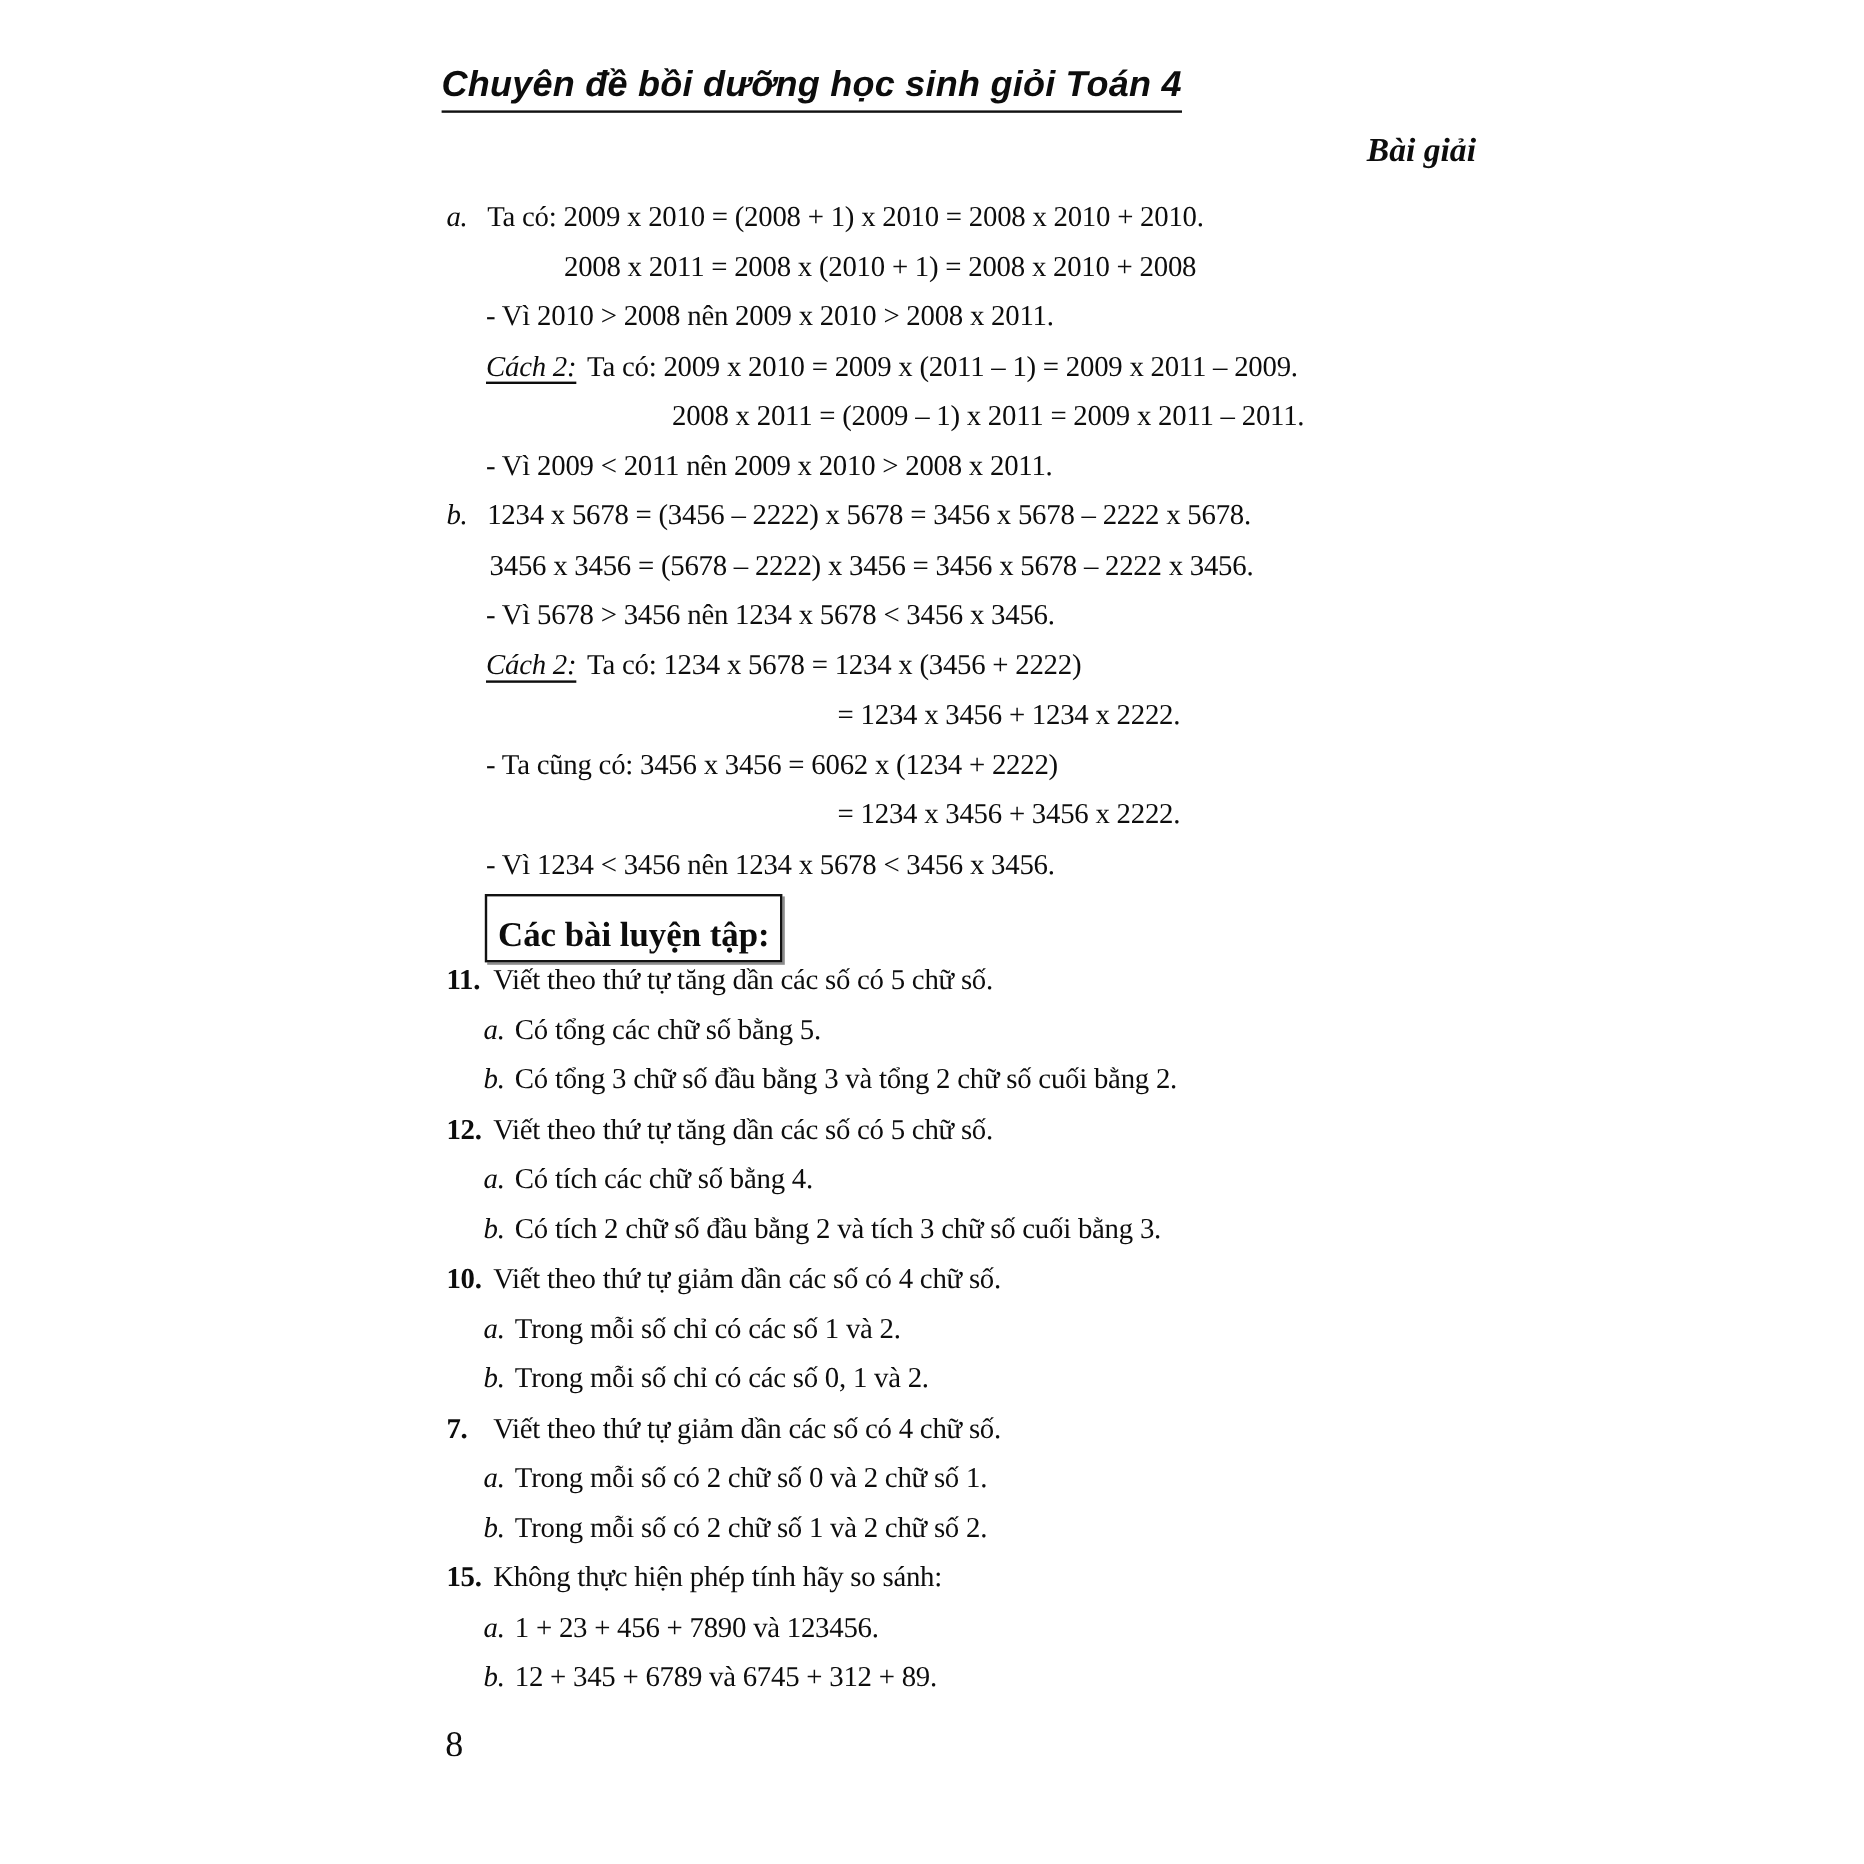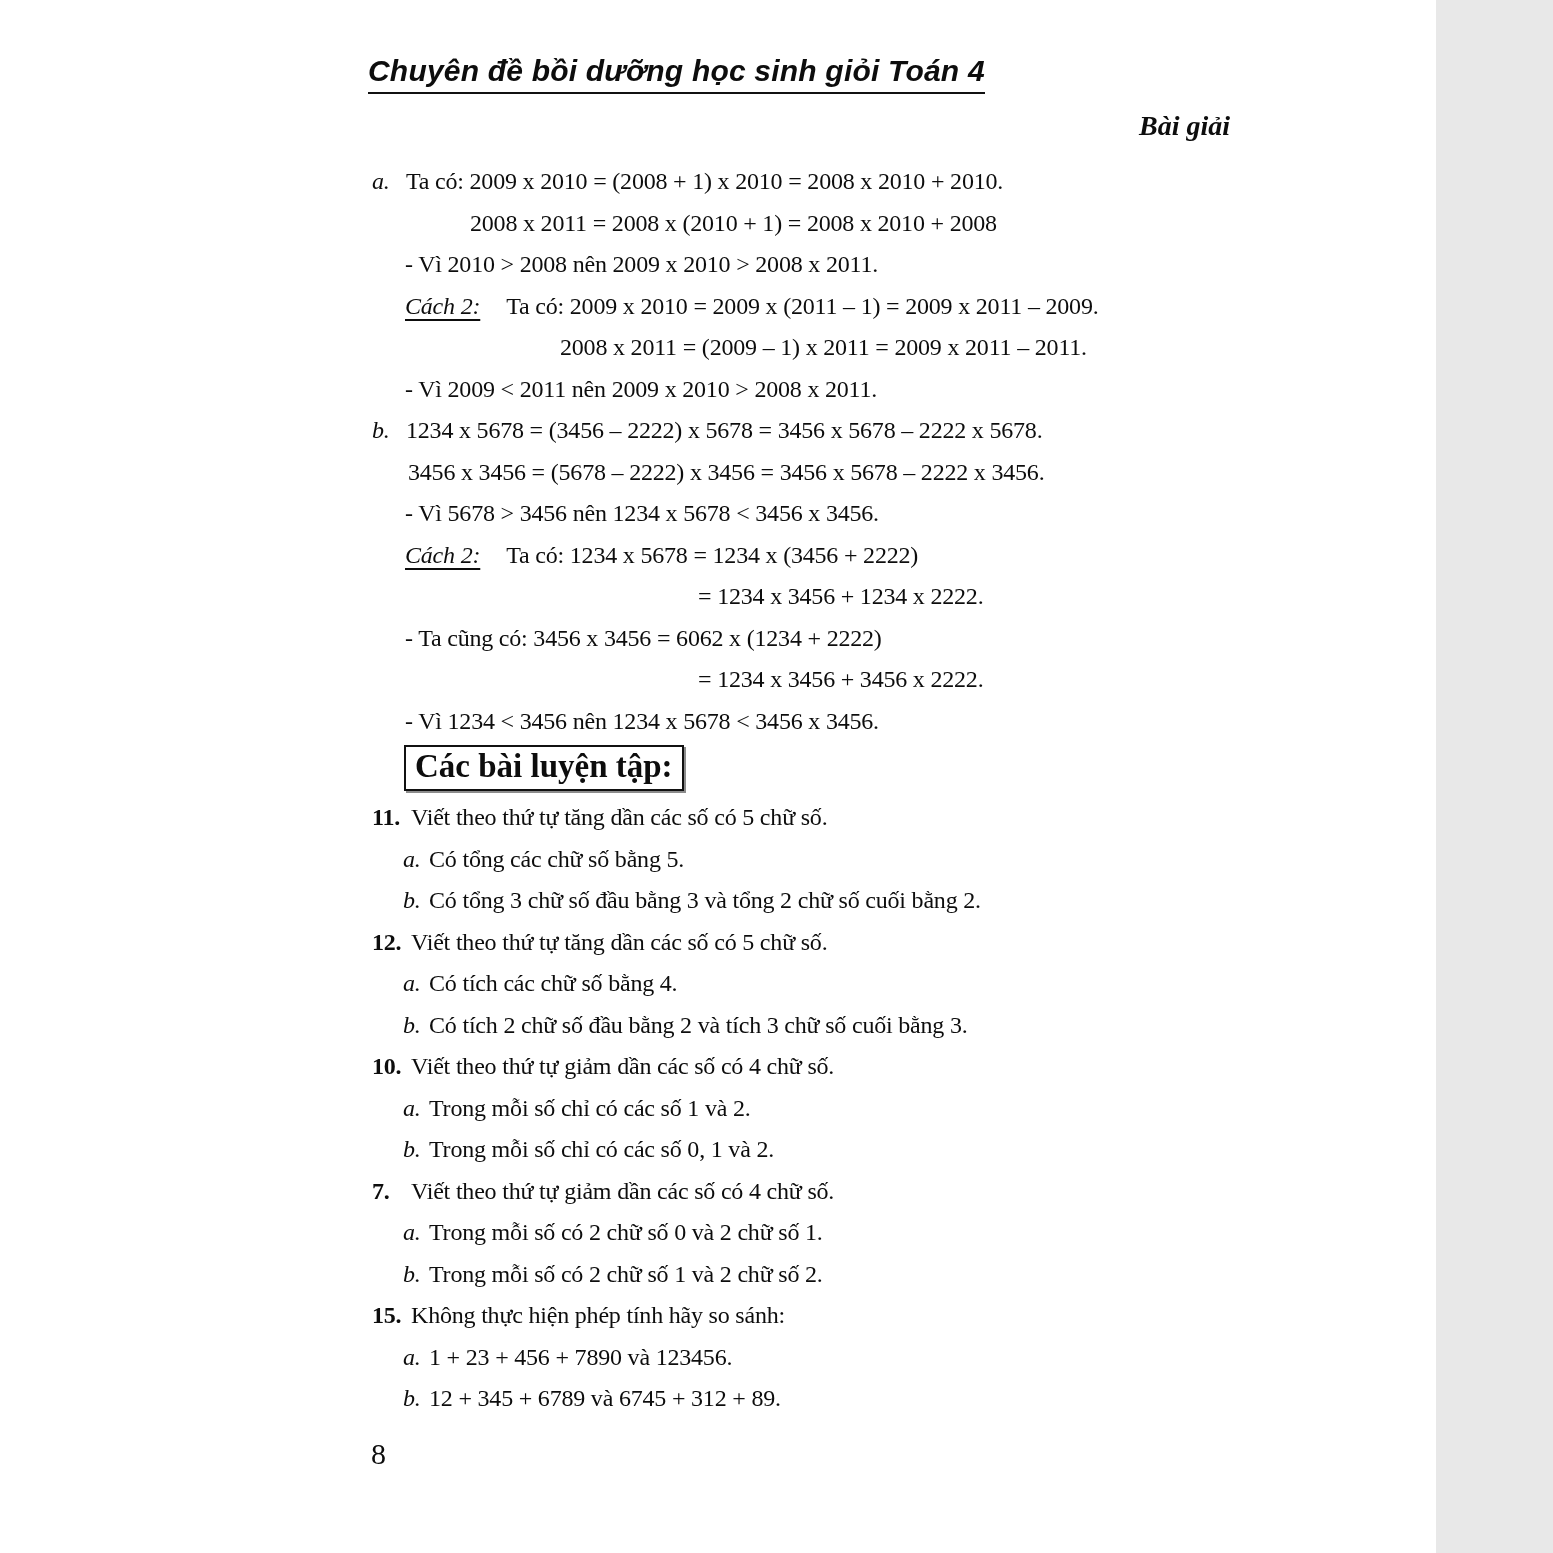--- a/index.html
+++ b/index.html
@@ -1,18 +1,18 @@
 <!DOCTYPE html>
 <html><head>
 <meta charset="utf-8">
 <style>
   html,body { margin:0; padding:0; background:#e8e8e8; }
   .page {
     position:relative;
-    width:1436px; height:1553px;
+    width:1553px; height:1553px;
     background:#ffffff;
     color:#0d0d0d;
     font-family:"Liberation Serif","DejaVu Serif",serif;
     overflow:hidden;
   }
   
   .running-head {
     position:absolute; left:368px; top:54px;
     font-family:"Liberation Sans","DejaVu Sans",sans-serif;
     font-style:italic; font-weight:700;
@@ -36,29 +36,29 @@
   .solution { position:absolute; left:368px; top:161px; }
   .exercises { position:absolute; left:368px; top:797px; }
   
   .l-ab   { padding-left:4px; }
   .l-b2   { padding-left:40px; }
   .l-dash { padding-left:37px; }
   .l-c1   { padding-left:102px; }
   .l-c2   { padding-left:192px; }
   .l-eq   { padding-left:330px; }
   .lab  { display:inline-block; width:34px; font-style:italic; }
-  .cach { font-style:italic; text-decoration:underline; text-underline-offset:5px; margin-right:26px; }
+  .cach { font-style:italic; text-decoration:underline; text-underline-offset:5px; margin-right:9px; }
   
   .box-heading {
     position:absolute; left:404px; top:745px;
     display:inline-block;
     border:2px solid #111;
     box-shadow:2px 2px 0 rgba(0,0,0,0.45);
-    padding:1px 9px 4px 9px;
-    font-weight:bold; font-size:33px;
+    padding:16px 9px 4px 9px;
+    font-weight:bold; font-size:29px;
     background:#fff;
   }
   .e-main { padding-left:4px; }
   .e-sub  { padding-left:35px; }
   .num { display:inline-block; min-width:39px; font-weight:bold; }
   .let { display:inline-block; min-width:26px; font-style:italic; }
   .page-number {
     position:absolute; left:371px; top:1437px;
     font-size:30px;
   }

